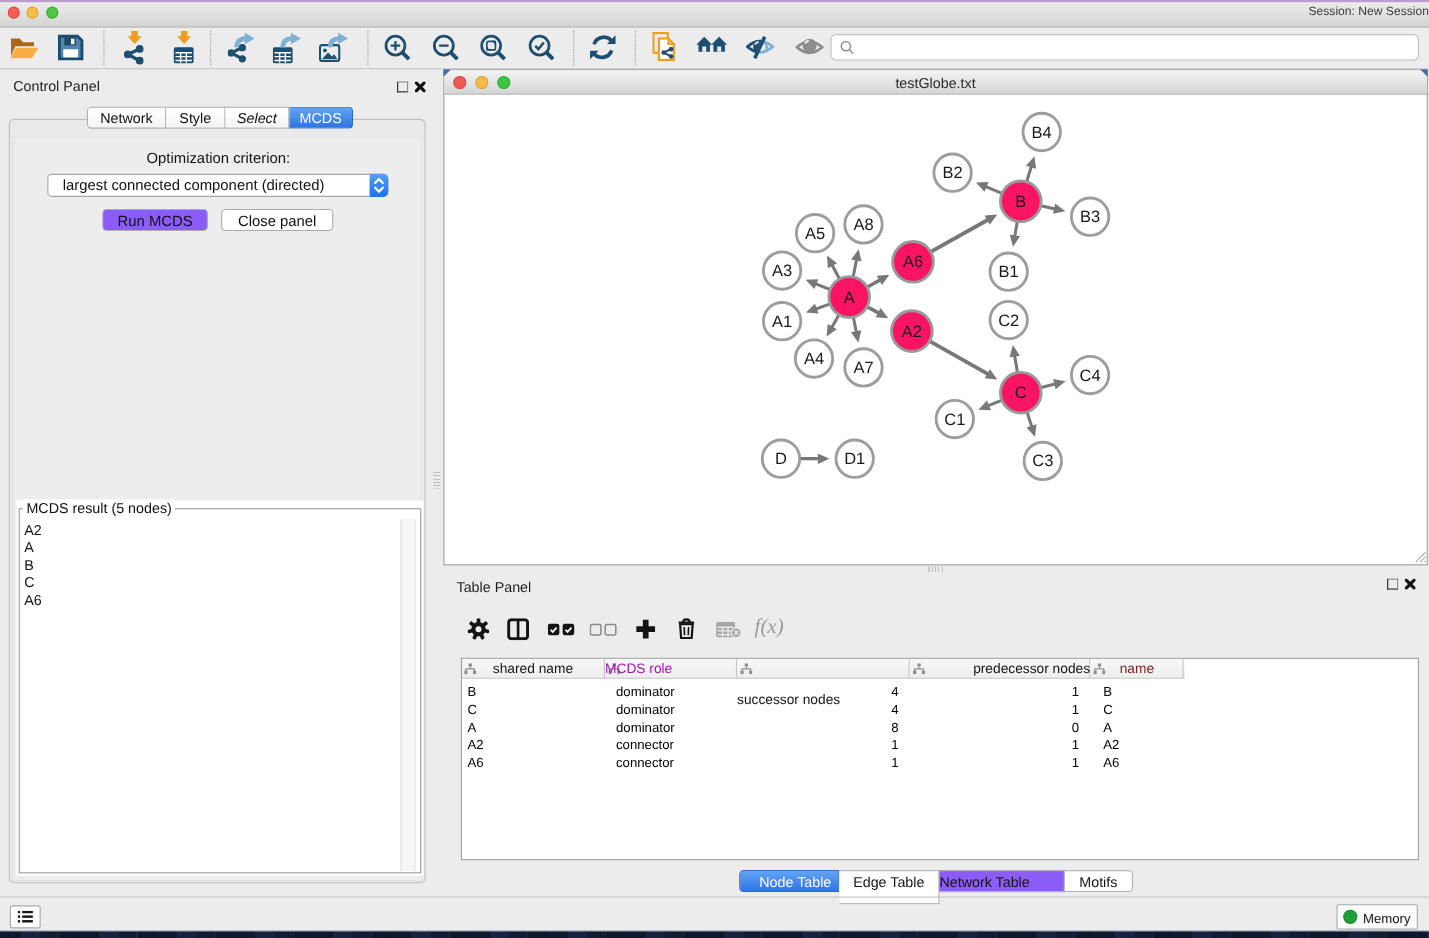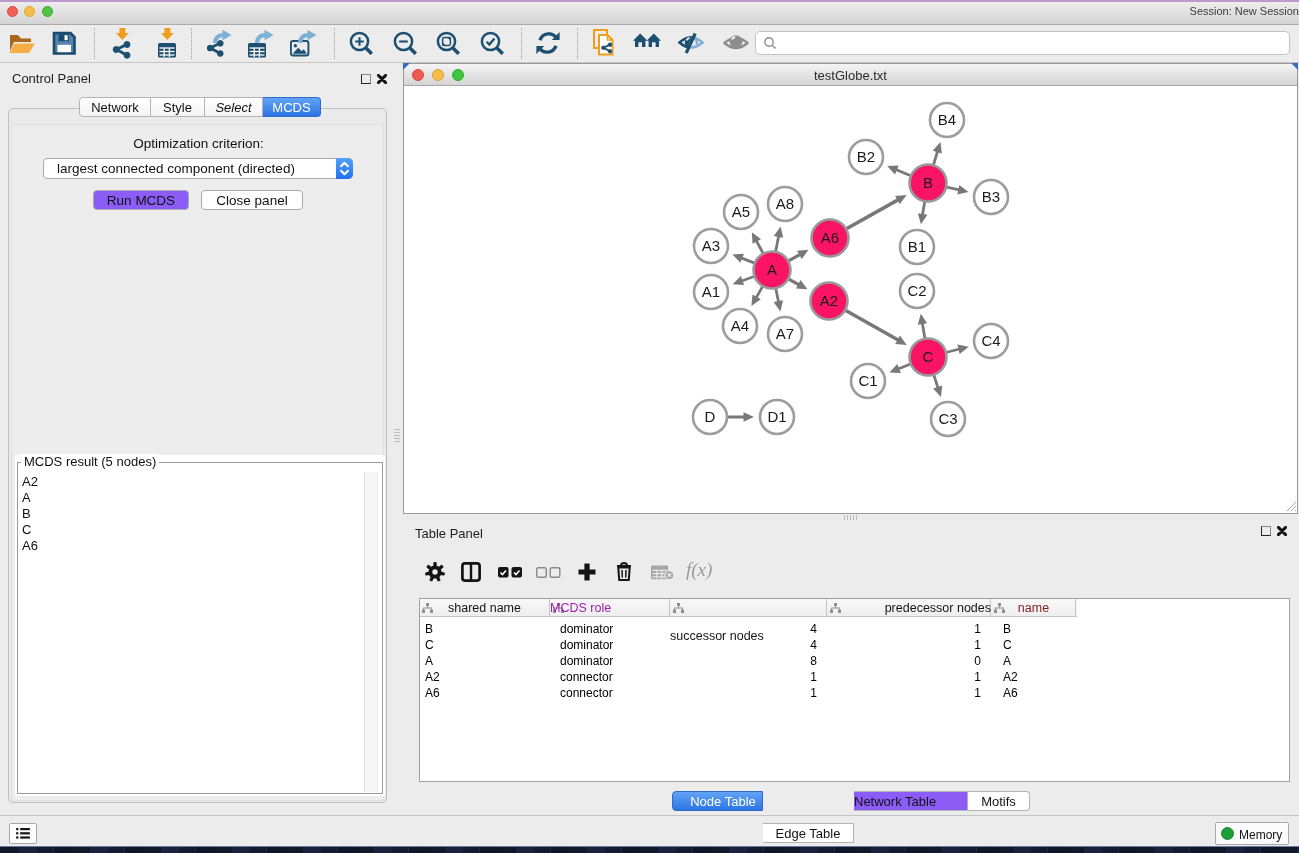--- a/index.html
+++ b/index.html
@@ -464,21 +464,21 @@
 <div class="abs" style="left:740px;top:670px;width:77px;text-align:right;font-size:12px;color:#000;">1</div>
 <div class="abs" style="left:904px;top:670px;width:77px;text-align:right;font-size:12px;color:#000;">1</div>
 <div class="abs" style="left:1003px;top:670px;font-size:12px;color:#000;">A2</div>
 <div class="abs" style="left:425px;top:686px;font-size:12px;color:#000;">A6</div>
 <div class="abs" style="left:560px;top:686px;font-size:12px;color:#000;">connector</div>
 <div class="abs" style="left:740px;top:686px;width:77px;text-align:right;font-size:12px;color:#000;">1</div>
 <div class="abs" style="left:904px;top:686px;width:77px;text-align:right;font-size:12px;color:#000;">1</div>
 <div class="abs" style="left:1003px;top:686px;font-size:12px;color:#000;">A6</div>
 
 <div class="abs" style="left:672px;top:791px;width:91px;height:20px;background:linear-gradient(#61a4f5,#2d74e4);border:1px solid #2f6bcc;color:#fff;border-radius:4px 0 0 4px;font-size:13px;text-align:center;line-height:19px;padding-left:11px;">Node Table</div>
-<div class="abs" style="left:763px;top:791px;width:91px;height:20px;background:#fff;border:1px solid #b3b3b3;border-left:none;color:#141414;border-radius:0;font-size:13px;text-align:center;line-height:19px;margin-top:32px;">Edge Table</div>
+<div class="abs" style="left:763px;top:791px;width:91px;height:31px;background:#fff;border:1px solid #b3b3b3;border-left:none;color:#141414;border-radius:0;font-size:13px;text-align:center;line-height:19px;">Edge Table</div>
 <div class="abs" style="left:854px;top:791px;width:114px;height:20px;background:#8b5cf6;border:1px solid #b3b3b3;border-left:none;color:#141414;border-radius:0;font-size:13px;text-align:left;line-height:19px;">Network Table</div>
 <div class="abs" style="left:968px;top:791px;width:62px;height:20px;background:#fff;border:1px solid #b3b3b3;border-left:none;color:#141414;border-radius:0 4px 4px 0;font-size:13px;text-align:center;line-height:19px;">Motifs</div>
 
 <div class="abs" style="left:0;top:815px;width:1299px;height:1px;background:#c3c3c3;"></div>
 <div class="abs" style="left:9px;top:823px;width:28px;height:21px;background:#fdfdfd;border:1px solid #a8a8a8;border-radius:2px;"></div>
 <svg class="abs" style="left:16px;top:828px" width="14" height="11" viewBox="0 0 15 12">
     <g fill="#161616">
       <rect x="0" y="0" width="2.4" height="2.4"></rect>
       <rect x="0" y="4.6" width="2.4" height="2.4"></rect>
       <rect x="0" y="9.2" width="2.4" height="2.4"></rect>

